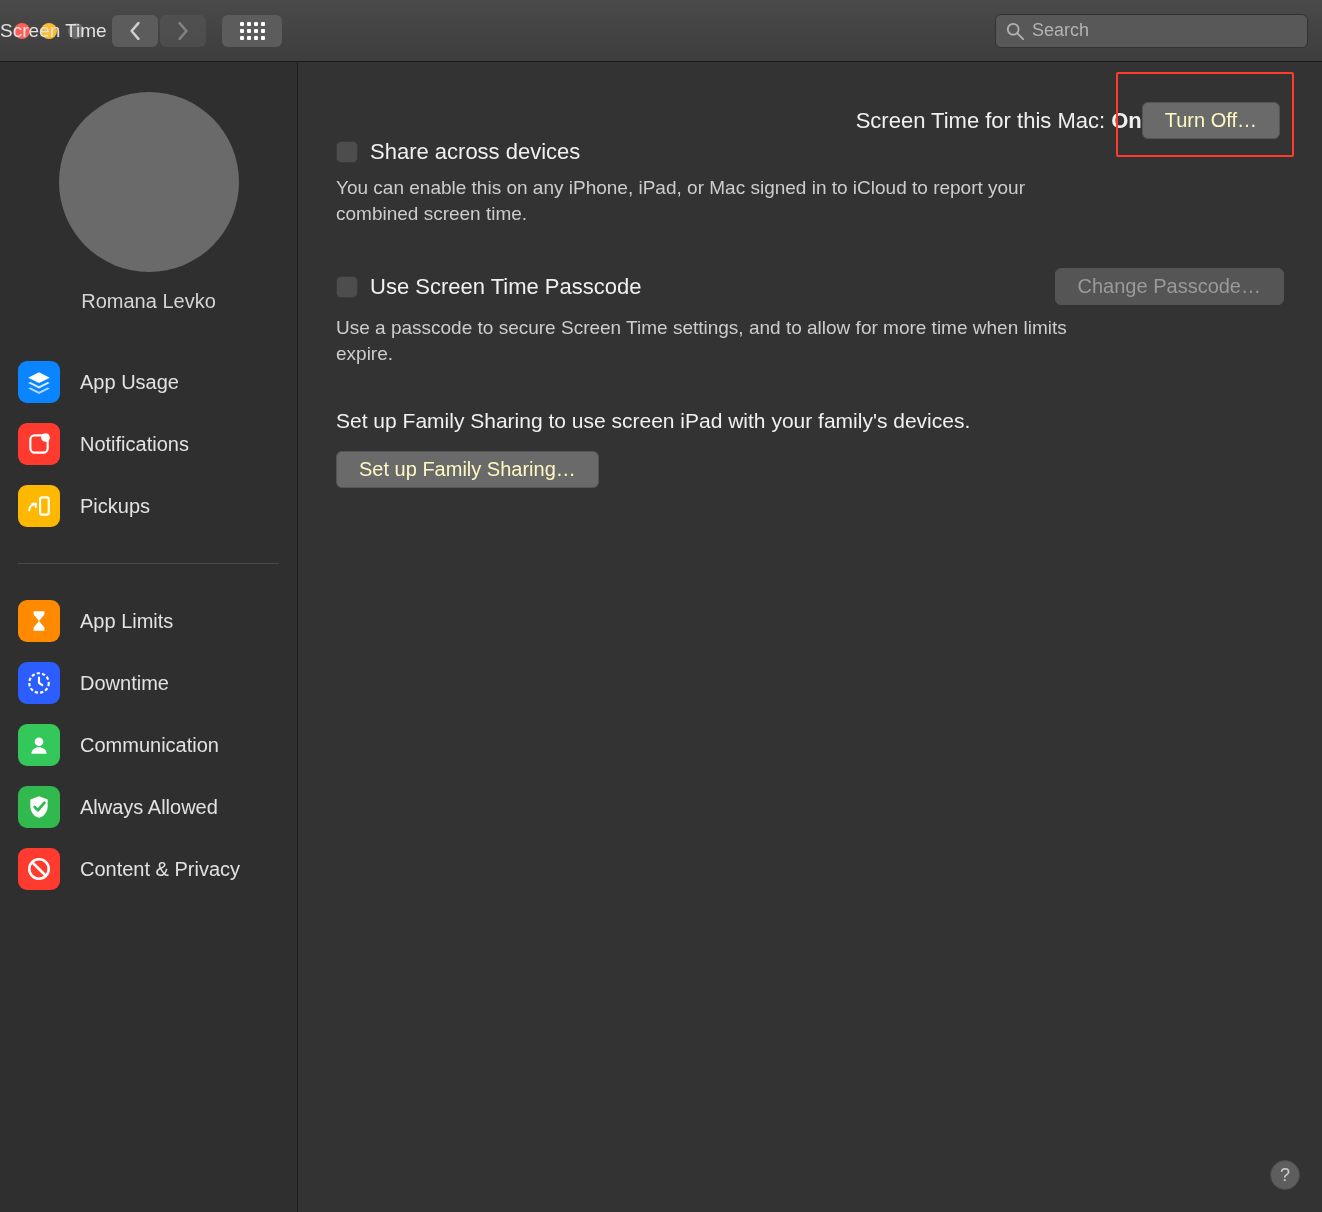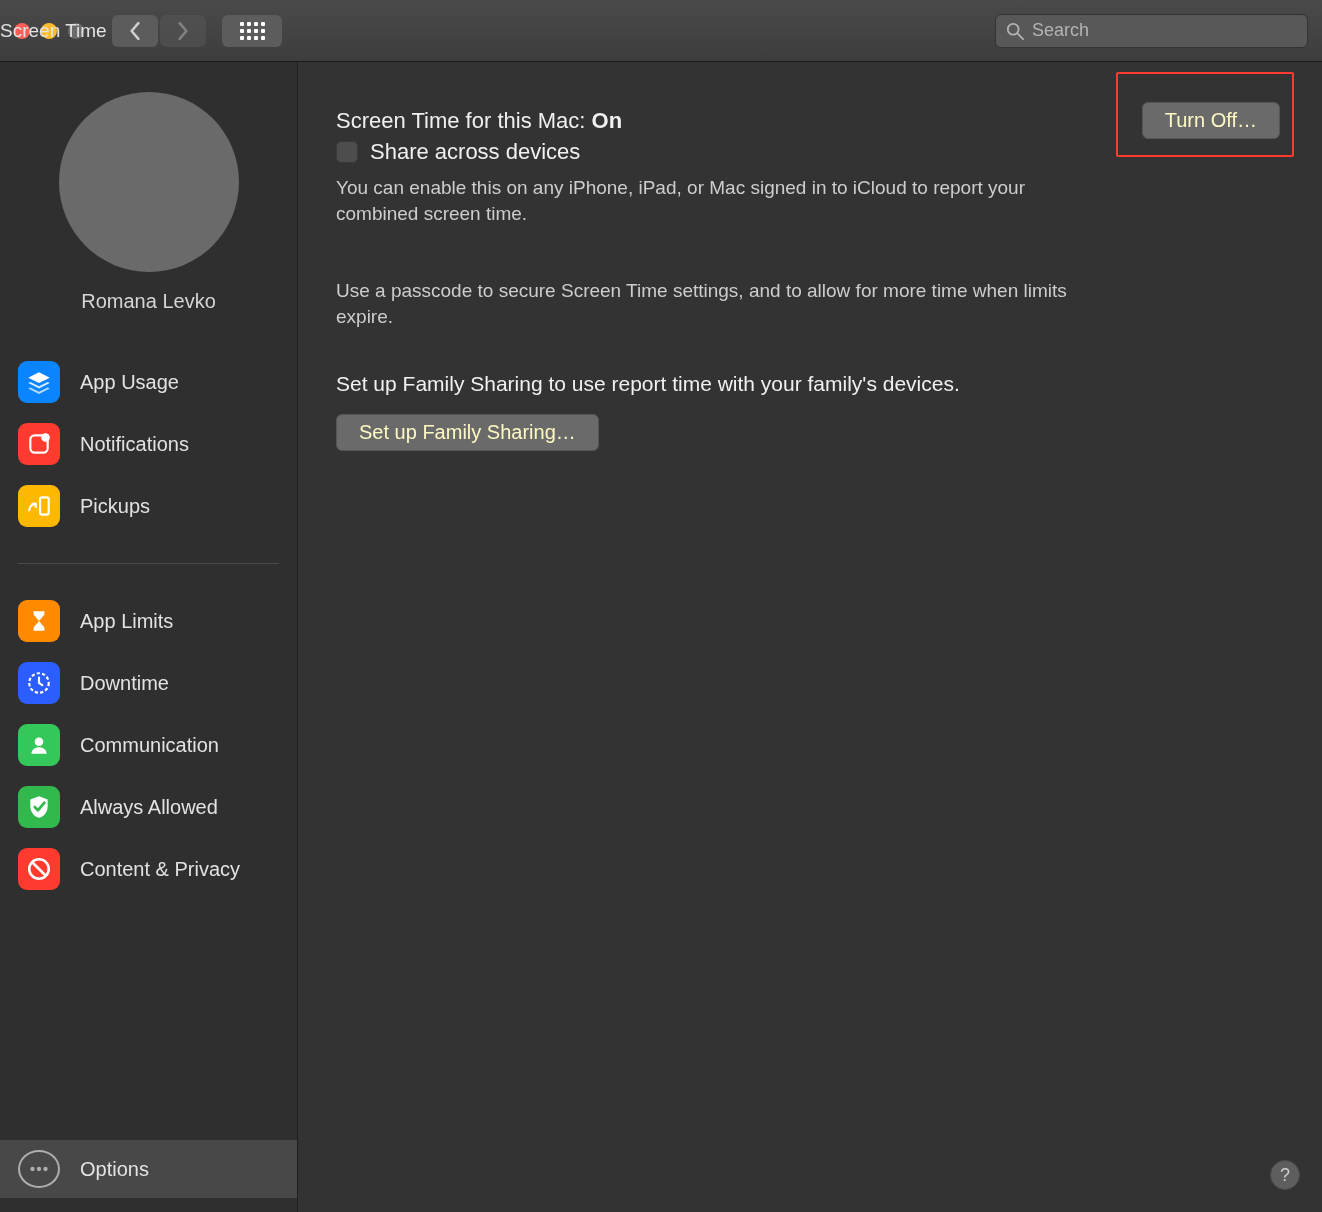--- a/index.html
+++ b/index.html
@@ -295,57 +295,52 @@
               <circle cx="12" cy="12" r="9" fill="none" stroke="#fff" stroke-width="2.4"></circle>
               <line x1="5.5" y1="5.5" x2="18.5" y2="18.5" stroke="#fff" stroke-width="2.4"></line>
             </svg>
         </div>
         <span>Content &amp; Privacy</span>
       </div>
     </div>
 
     <div class="spacer"></div>
 
-    <div class="side-group" style="padding-bottom:14px;">
-      <div class="side-item selected">
-        <div class="side-icon round" style="display:flex;align-items:center;justify-content:center;">
-          <svg viewBox="0 0 24 24" width="20" height="20">
-              <circle cx="6" cy="12" r="2" fill="#aeaeae"></circle>
-              <circle cx="12" cy="12" r="2" fill="#aeaeae"></circle>
-              <circle cx="18" cy="12" r="2" fill="#aeaeae"></circle>
-            </svg>
-        </div>
-        <span>Options</span>
-      </div>
-    </div>
   </div>
 
   <div class="main">
     <div class="highlight-box"></div>
 
-    <div class="row" style="justify-content:space-between; align-items:center;">
+    <div class="row" style="justify-content:flex-end; align-items:center;">
       <div class="heading">
         <span>Screen Time for this Mac: </span><span class="on">On</span>
       </div>
       <div class="btn big" style="margin-right:4px;">Turn Off…</div>
     </div>
 
     <div class="checkbox-row">
       <div class="checkbox"></div>
       <div class="check-label">Share across devices</div>
     </div>
     <div class="desc">You can enable this on any iPhone, iPad, or Mac signed in to iCloud to report your combined screen time.</div>
 
     <div class="section-gap"></div>
 
+    <div class="row" style="justify-content:space-between; align-items:center;">
+      <div class="checkbox-row" style="margin-top:0;">
+        <div class="checkbox"></div>
+        <div class="check-label">Use Screen Time Passcode</div>
+      </div>
+      <div class="btn big disabled">Change Passcode…</div>
+    </div>
     <div class="desc">Use a passcode to secure Screen Time settings, and to allow for more time when limits expire.</div>
 
     <div class="section-gap"></div>
 
-    <div class="heading" style="font-size:21px;">Set up Family Sharing to use report time with your family's devices.</div>
+    <div class="heading" style="font-size:21px;">Set up Family Sharing to use screen iPad with your family's devices.</div>
     <div style="height:18px;"></div>
     <div class="btn big" style="width:fit-content;">Set up Family Sharing…</div>
 
     <div class="help-btn">
       <span>?</span>
     </div>
   </div>
 </div>
 
 </body></html>

